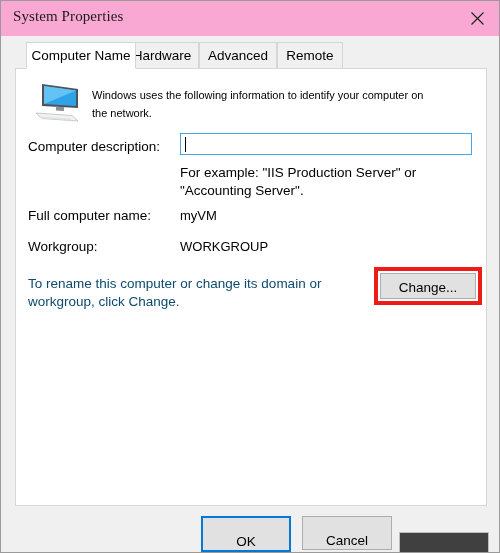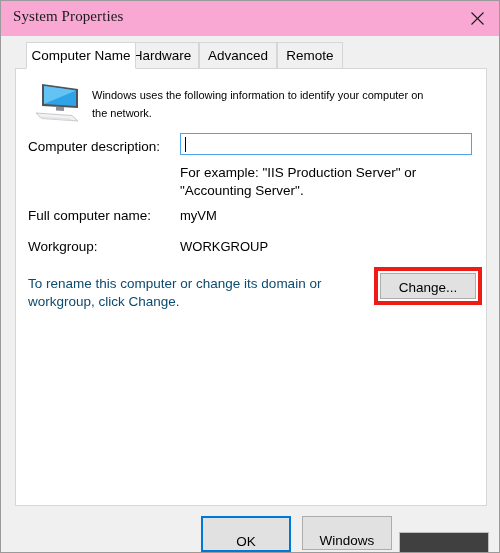--- a/index.html
+++ b/index.html
@@ -292,16 +292,16 @@
     <div class="field-label workgroup-label">Workgroup:</div>
     <div class="field-value workgroup-value">WORKGROUP</div>
 
     <div class="rename-text">To rename this computer or change its domain or workgroup, click Change.</div>
 
     <div class="change-highlight"></div>
     <button class="change-btn">Change...</button>
   </div>
 
   <button class="btn default btn-ok">OK</button>
-  <button class="btn btn-cancel">Windows</button>
+  <button class="btn btn-cancel">Cancel</button>
   <button class="btn disabled btn-apply" disabled="">Apply</button>
 
 </div>
 
 </body></html>

